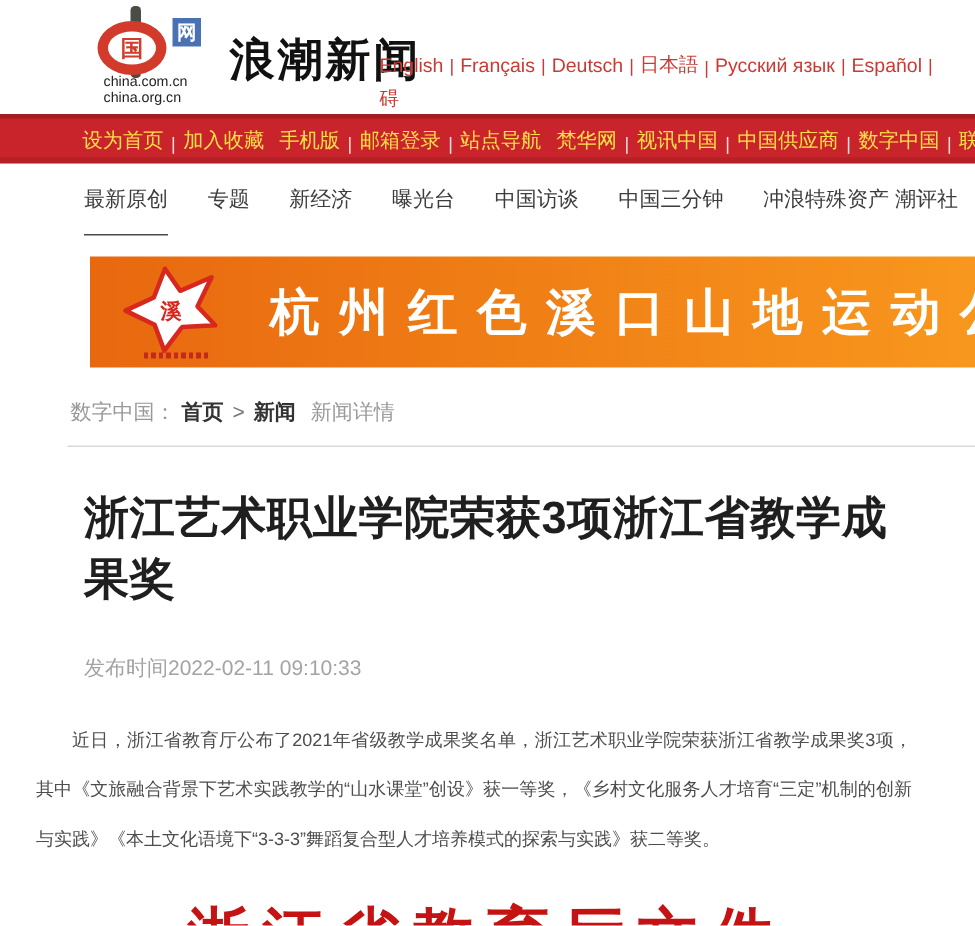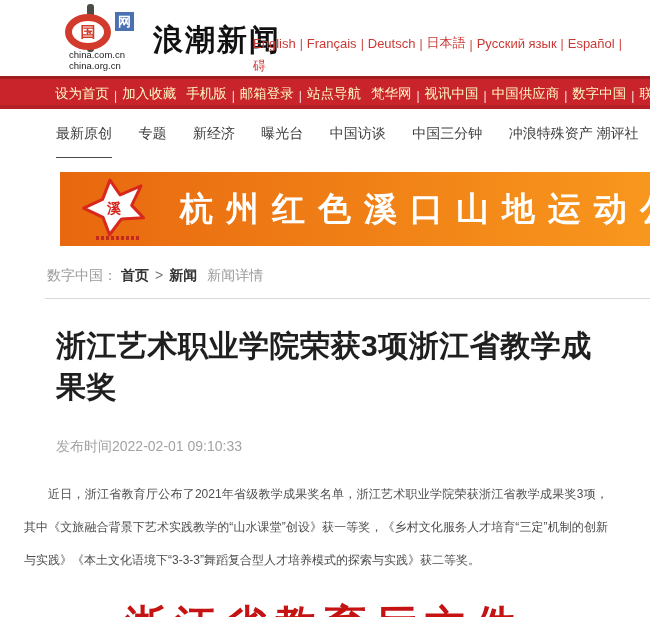--- a/index.html
+++ b/index.html
@@ -28,21 +28,21 @@
   .lang-link { color:#ca3a35; text-decoration:none; }
   .lang-sep { color:#ca3a35; margin:0 4px; font-size:12px; }
   .lang-wrap-char { display:block; margin-top:5px; color:#ca3a35; }
 
   
   .topbar { height:33px; background:#c9242b; border-top:3px solid #a01d22;
     box-shadow:inset 0 -4px 0 rgba(0,0,0,.10);
     display:flex; align-items:center; padding-left:55px;
     white-space:nowrap; overflow:hidden; }
   .tb-entry { display:inline-flex; align-items:flex-end; }
-  .tb-link { color:#fef9c3; font-size:13.5px; text-decoration:none; }
+  .tb-link { color:#fde047; font-size:13.5px; text-decoration:none; }
   .tb-sep { color:rgba(255,255,255,.85); margin:0 5px; font-size:12px; }
 
   
   .nav { padding:15px 0 9px 56px; white-space:nowrap; overflow:hidden; }
   .nav-entry { display:inline-block; margin-right:22px; font-size:14px; color:#3d3d3d;
     text-decoration:none; }
   .nav-entry.active { border-bottom:1px solid #4a4a4a; padding-bottom:14px; }
 
   
   .banner { margin:5px 0 0 60px; width:590px; height:74px; overflow:hidden;
@@ -220,20 +220,20 @@
 </div>
 
 <div class="breadcrumb">
   <span>数字中国：</span><a href="#" class="bc-strong">首页</a><span class="bc-sep">&gt;</span><a href="#" class="bc-strong">新闻</a><span class="bc-current">新闻详情</span>
 </div>
 <div class="divider"></div>
 
 <h1 class="article-title">浙江艺术职业学院荣获3项浙江省教学成果奖</h1>
 
 <div class="publish">
-  <span>发布时间</span><span>2022-02-01 09:10:33</span>
+  <span>发布时间</span><span>2022-02-11 09:10:33</span>
 </div>
 
 <p class="article-body">近日，浙江省教育厅公布了2021年省级教学成果奖名单，浙江艺术职业学院荣获浙江省教学成果奖3项，其中《文旅融合背景下艺术实践教学的“山水课堂”创设》获一等奖，《乡村文化服务人才培育“三定”机制的创新与实践》《本土文化语境下“3-3-3”舞蹈复合型人才培养模式的探索与实践》获二等奖。</p>
 
 <div class="doc-image">
   <div class="doc-title">浙江省教育厅文件</div>
 </div>
 
 </body></html>

